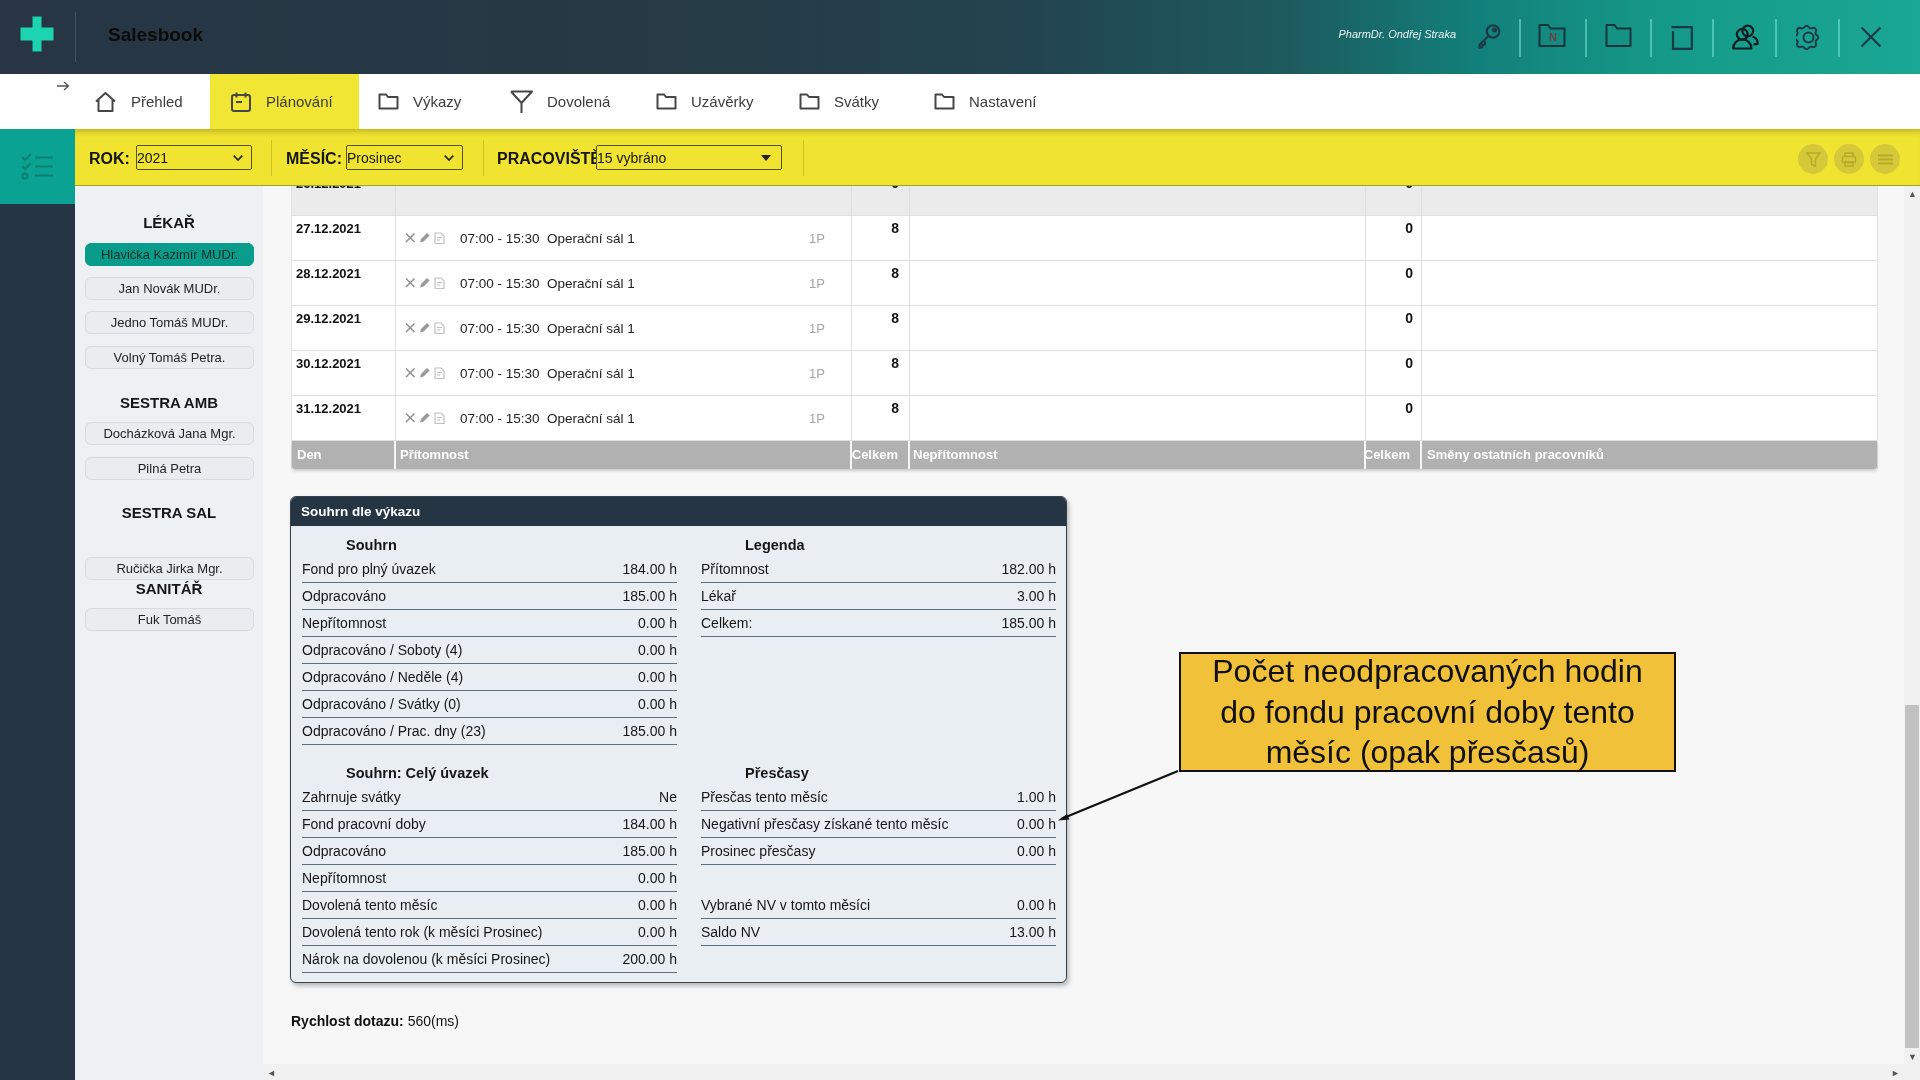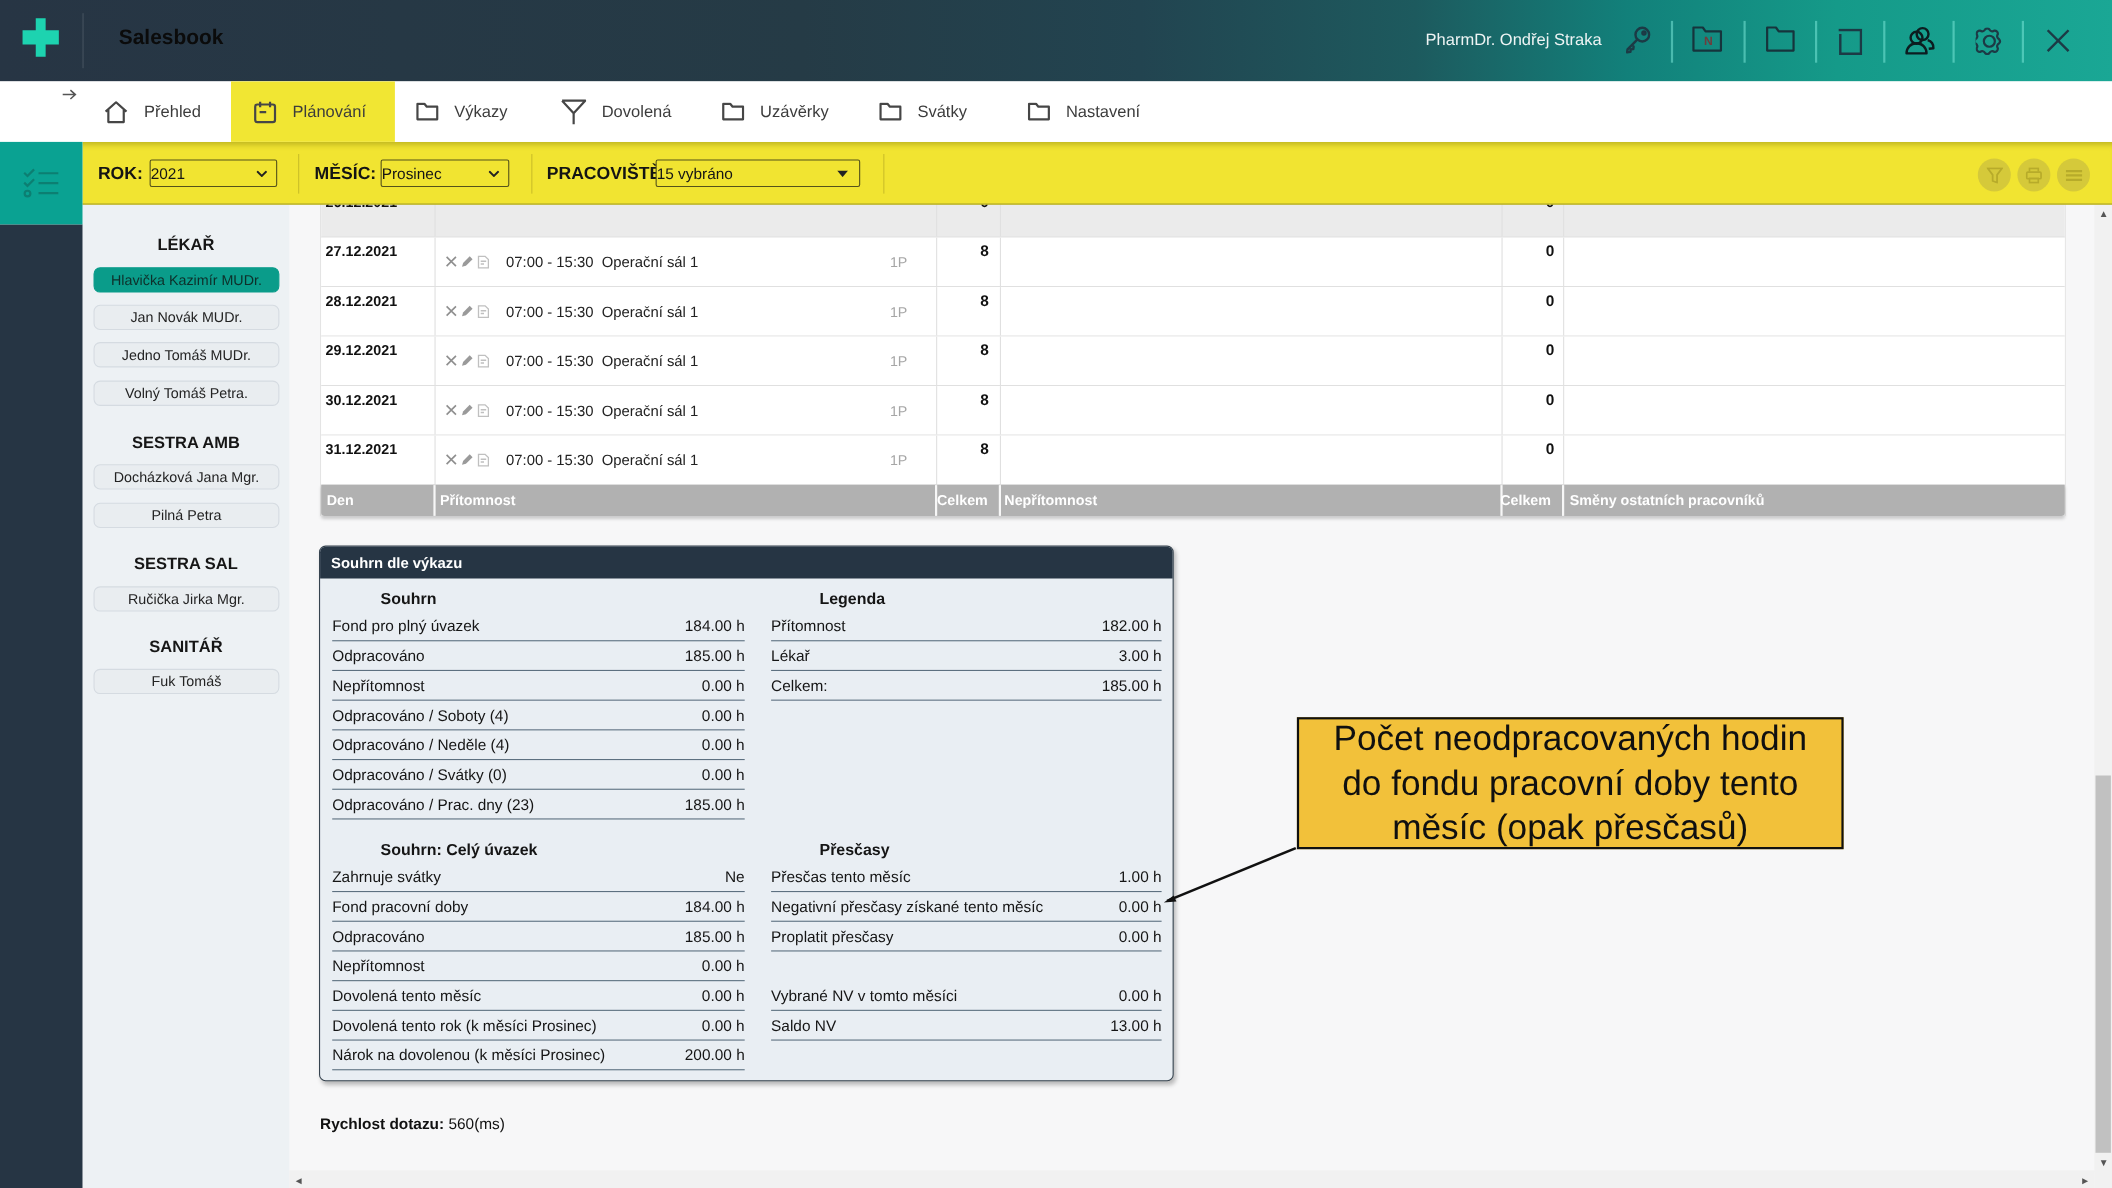--- a/index.html
+++ b/index.html
@@ -5,21 +5,21 @@
   * { margin:0; padding:0; box-sizing:border-box; }
   html,body { width:1920px; height:1080px; overflow:hidden; }
   body { font-family:"Liberation Sans", sans-serif; position:relative; background:#f7f7f8; }
   .abs { position:absolute; }
 
   
   #hdr { left:0; top:0; width:1920px; height:74px; z-index:10;
     background:linear-gradient(90deg,#273544 0%,#253b46 38%,#224450 54%,#1d5a5e 67%,#12807a 77%,#159a89 87%,#1aa795 100%); }
   #hdr .sep { position:absolute; top:12px; height:50px; width:1px; background:rgba(255,255,255,0.14); }
   #title { left:108px; top:24px; font-size:19px; font-weight:bold; color:#0b0b0b; }
-  #uname { top:28px; right:464px; font-size:15px; color:#eef4f4; }
+  #uname { top:28px; right:464px; font-size:11px; color:#eef4f4;font-style:italic; }
   .hsep { position:absolute; top:19px; height:38px; width:2px; background:rgba(120,230,215,0.55); }
 
   
   #nav { left:0; top:74px; width:1920px; height:55px; background:#ffffff; z-index:10; }
   #seltab { position:absolute; left:210px; top:0; width:149px; height:55px; background:#f1e633; }
   .tab { position:absolute; top:0; height:55px; display:flex; align-items:center; gap:14px;
          font-size:15px; color:#3c3c3c; }
 
   
   #ybar { left:75px; top:129px; width:1845px; height:57px; background:#f1e431; z-index:9;
@@ -238,21 +238,21 @@
 <div id="sbar" class="abs"></div>
 <div class="shead abs" style="top:214px">LÉKAŘ</div>
 <div class="sbtn sel abs" style="top:243px">Hlavička Kazimír MUDr.</div>
 <div class="sbtn abs" style="top:277px">Jan Novák MUDr.</div>
 <div class="sbtn abs" style="top:311px">Jedno Tomáš MUDr.</div>
 <div class="sbtn abs" style="top:346px">Volný Tomáš Petra.</div>
 <div class="shead abs" style="top:394px">SESTRA AMB</div>
 <div class="sbtn abs" style="top:422px">Docházková Jana Mgr.</div>
 <div class="sbtn abs" style="top:457px">Pilná Petra</div>
 <div class="shead abs" style="top:504px">SESTRA SAL</div>
-<div class="sbtn abs" style="top:533px">Ručička Jirka Mgr.</div>
+<div class="sbtn abs" style="top:557px">Ručička Jirka Mgr.</div>
 <div class="shead abs" style="top:580px">SANITÁŘ</div>
 <div class="sbtn abs" style="top:608px">Fuk Tomáš</div>
 
 <div id="tbl" class="abs">
     <div class="trow we">
       <div class="date">26.12.2021</div>
       <div class="day">Neděle</div>
       <div class="v8" style="right:978px">0</div>
       <div class="v8" style="right:464px">0</div>
       <div class="tcell-border" style="left:103px"></div>
@@ -462,21 +462,21 @@
   <div class="stitle" style="left:410px;top:268px">Přesčasy</div>
   <div class="srow" style="left:410px;top:287px;width:355px">
       <span>Přesčas tento měsíc</span>
       <span>1.00 h</span>
     </div>
   <div class="srow" style="left:410px;top:314px;width:355px">
       <span>Negativní přesčasy získané tento měsíc</span>
       <span>0.00 h</span>
     </div>
   <div class="srow" style="left:410px;top:341px;width:355px">
-      <span>Proplatit přesčasy</span>
+      <span>Prosinec přesčasy</span>
       <span>0.00 h</span>
     </div>
   <div class="srow" style="left:410px;top:395px;width:355px">
       <span>Vybrané NV v tomto měsíci</span>
       <span>0.00 h</span>
     </div>
   <div class="srow" style="left:410px;top:422px;width:355px">
       <span>Saldo NV</span>
       <span>13.00 h</span>
     </div>

